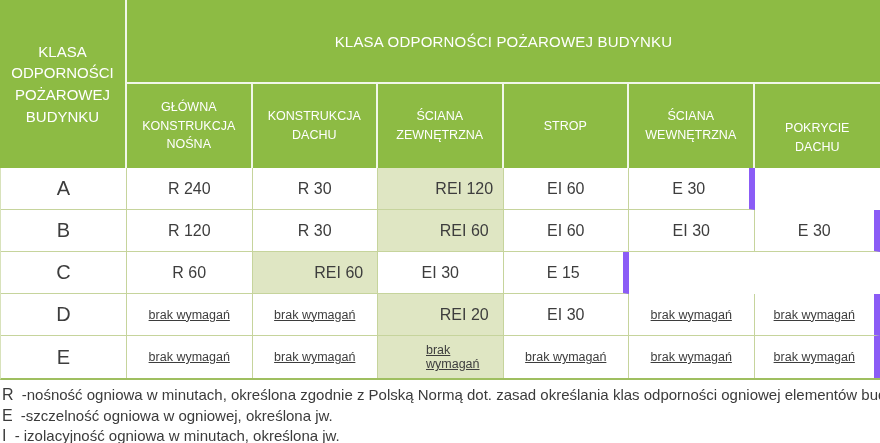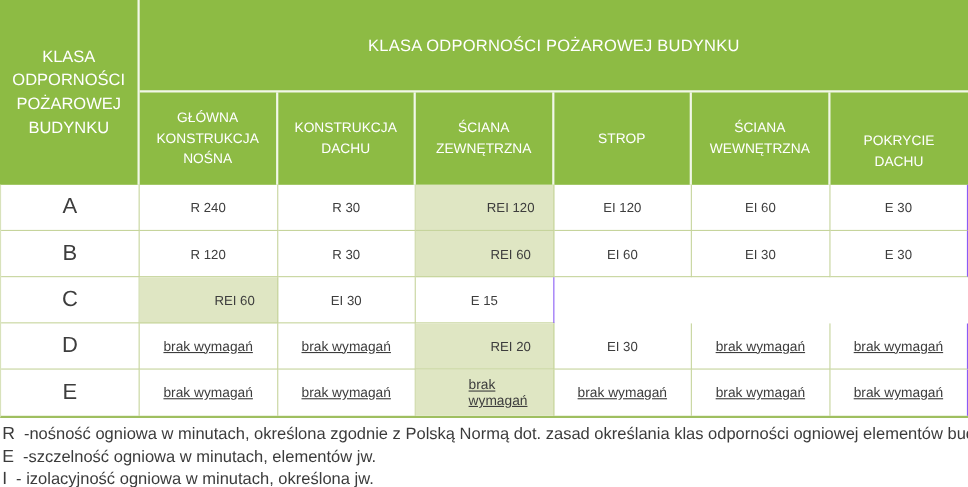--- a/index.html
+++ b/index.html
@@ -49,24 +49,24 @@
   }
   .row {
     display:grid;
     grid-template-columns:126px repeat(6, 1fr);
     height:42px;
   }
   .cell {
     display:flex; align-items:center; justify-content:center;
     border-right:1px solid #c6d49c;
     border-bottom:1px solid #c6d49c;
-    color:#3d3d3d; font-size:12px;
+    color:#3d3d3d; font-size:16px;
     box-sizing:border-box;
   }
-  .cell:last-child { border-right:1px solid #8b5cf6; }
+  .cell:last-child { border-right:6px solid #8b5cf6; }
   .row:last-child .cell { border-bottom:none; }
   .letter { font-size:20px; }
   .small  { font-size:12.5px;text-decoration:underline; }
   .shaded { background:#dfe6c3;padding-left:48px; }
   
   .notes { padding:5px 0 0 2px; color:#3b3b3b; font-size:15px; }
   .footnote { line-height:20.5px; white-space:nowrap; }
   .sym { font-size:16px; }
   .txt { margin-left:4px; }
 </style>
@@ -104,39 +104,39 @@
     </div>
 
   <div class="tbody">
       <div class="row">
     <div class="cell letter">
       <span>A</span>
     </div>
   <div class="cell value">R 240</div>
         <div class="cell value">R 30</div>
         <div class="cell value shaded">REI 120</div>
-        <div class="cell value">EI 120</div>
         <div class="cell value">EI 60</div>
         <div class="cell value">E 30</div>
       </div>
       <div class="row">
     <div class="cell letter">
       <span>B</span>
     </div>
   <div class="cell value">R 120</div>
         <div class="cell value">R 30</div>
         <div class="cell value shaded">REI 60</div>
         <div class="cell value">EI 60</div>
         <div class="cell value">EI 30</div>
         <div class="cell value">E 30</div>
       </div>
       <div class="row">
     <div class="cell letter">
       <span>C</span>
     </div>
+  <div class="cell value">R 60</div>
         <div class="cell value shaded">REI 60</div>
         <div class="cell value">EI 30</div>
         <div class="cell value">E 15</div>
       </div>
       <div class="row">
     <div class="cell letter">
       <span>D</span>
     </div>
   <div class="cell value small">brak wymagań</div>
         <div class="cell value small">brak wymagań</div>
@@ -158,21 +158,21 @@
       </div>
     </div>
 
   <div class="notes">
       <div class="footnote">
     <span class="sym">R</span>
     <span class="txt">-nośność ogniowa w minutach, określona zgodnie z Polską Normą dot. zasad określania klas odporności ogniowej elementów budynku</span>
   </div>
       <div class="footnote">
     <span class="sym">E</span>
-    <span class="txt">-szczelność ogniowa w minutach, elementów jw.</span>
+    <span class="txt">-szczelność ogniowa w ogniowej, określona jw.</span>
   </div>
       <div class="footnote">
     <span class="sym">I</span>
     <span class="txt">- izolacyjność ogniowa w minutach, określona jw.</span>
   </div>
     </div>
 
 </div>
 
 </body></html>

